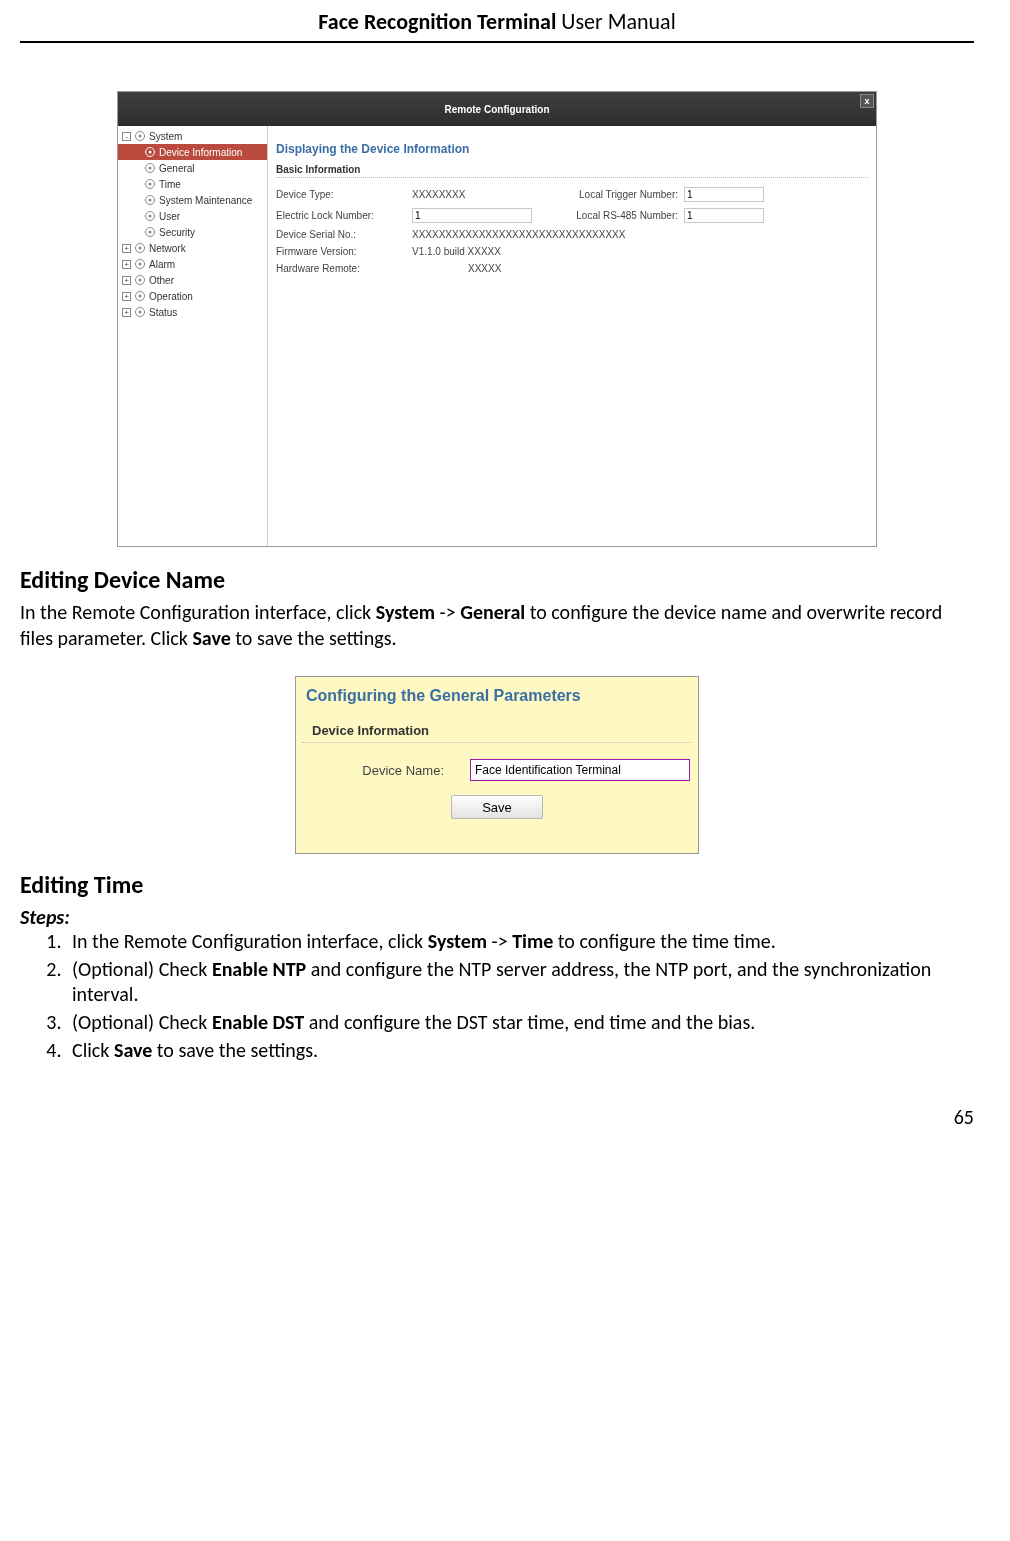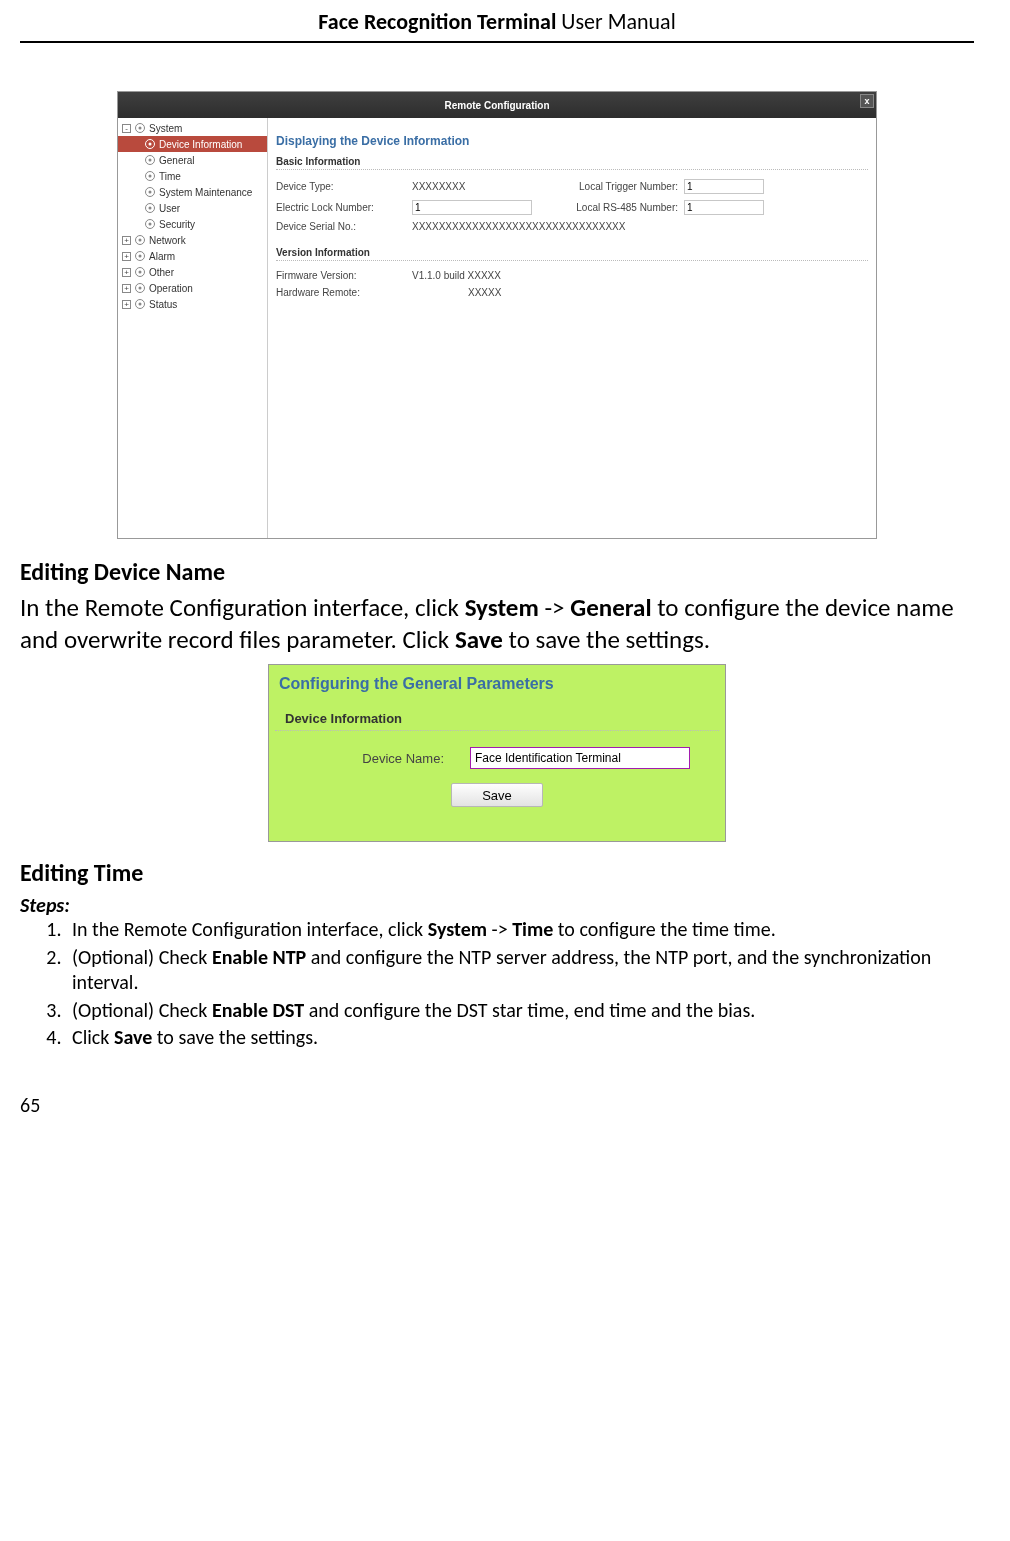--- a/index.html
+++ b/index.html
@@ -14,38 +14,38 @@
     padding: 0 36px 20px 20px;
   }
   .header {
     border-bottom: 2px solid #000;
     padding: 8px 0 6px 0;
     text-align: center;
     font-size: 22px;
   }
   .header .bold { font-weight: bold; }
   .footer {
-    text-align: left;
+    text-align: right;
     font-size: 20px;
     padding-top: 40px;
   }
 
   
   .rc-window {
     width: 760px;
     margin: 48px auto 18px auto;
     border: 1px solid #999;
     font-family: Tahoma, Arial, sans-serif;
     font-size: 10px;
     color: #333;
   }
   .rc-titlebar {
     background: linear-gradient(#3f3f3f, #2d2d2d);
     color: #fff;
-    height: 26px;
+    height: 34px;
     display: flex;
     align-items: center;
     justify-content: center;
     position: relative;
     font-size: 10px;
     font-weight: bold;
   }
   .rc-close {
     position: absolute;
     right: 2px; top: 2px;
@@ -135,46 +135,46 @@
   }
   .rc-text { color: #444; }
 
   
   .h2 {
     font-weight: bold;
     font-size: 24px;
     margin: 14px 0 6px 0;
   }
   .para {
-    font-size: 25px;
+    font-size: 20px;
     line-height: 1.28;
     margin-bottom: 4px;
   }
   .para .b { font-weight: bold; }
   .steps-label {
     font-style: italic;
     font-weight: bold;
     font-size: 20px;
     margin-top: 2px;
   }
   ol.steps {
     font-size: 20px;
     line-height: 1.28;
     padding-left: 46px;
   }
   ol.steps li { padding-left: 6px; margin-bottom: 2px; }
   ol.steps li .b { font-weight: bold; }
 
   
   .gp-window {
-    width: 458px;
-    margin: 8px auto 16px auto;
+    width: 404px;
+    margin: 25px auto 16px auto;
     border: 1px solid #999;
     font-family: Tahoma, Arial, sans-serif;
-    background: #bef264;
+    background: #fef9c3;
   }
   .gp-heading {
     color: #3a6ea5;
     font-weight: bold;
     font-size: 16px;
     padding: 10px 10px 12px 10px;
   }
   .gp-section {
     font-weight: bold;
     font-size: 13px;
@@ -365,21 +365,20 @@
           <span class="lbl">Electric Lock Number:</span>
           <span class="val"><input class="rc-input" value="1" style=""></span>
           <span class="lbl2">Local RS-485 Number:</span>
           <span class="val2"><input class="rc-input" value="1" style=""></span>
         </div>
         <div class="rc-row">
           <span class="lbl">Device Serial No.:</span>
           <span class="rc-text" style="flex:1">XXXXXXXXXXXXXXXXXXXXXXXXXXXXXXXX</span>
         </div>
 
-        <div class="rc-section-title" style="margin-top:8px">Version Information</div>
         <div class="rc-row">
           <span class="lbl">Firmware Version:</span>
           <span class="rc-text">V1.1.0 build XXXXX</span>
         </div>
         <div class="rc-row">
           <span class="lbl">Hardware Remote:</span>
           <span class="rc-text" style="padding-left:56px">XXXXX</span>
         </div>
       </div>
     </div>

